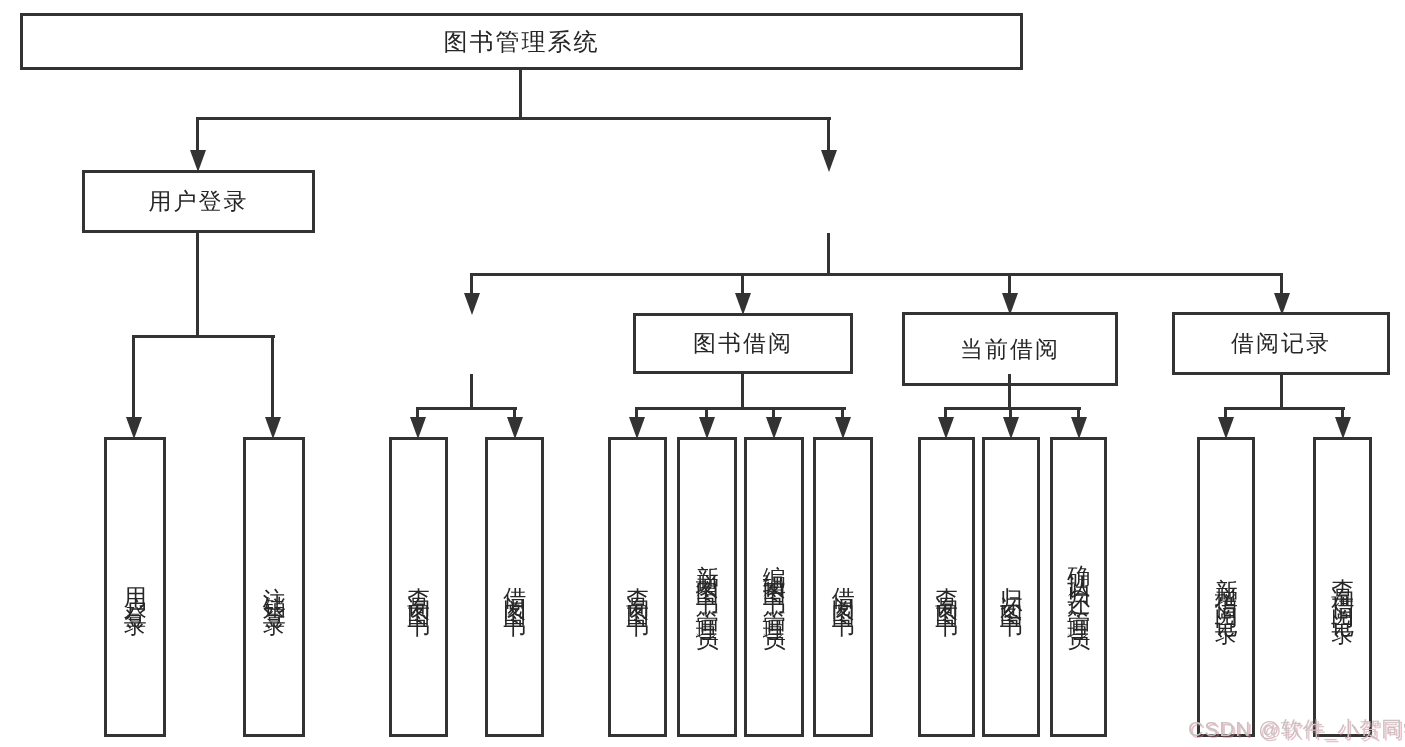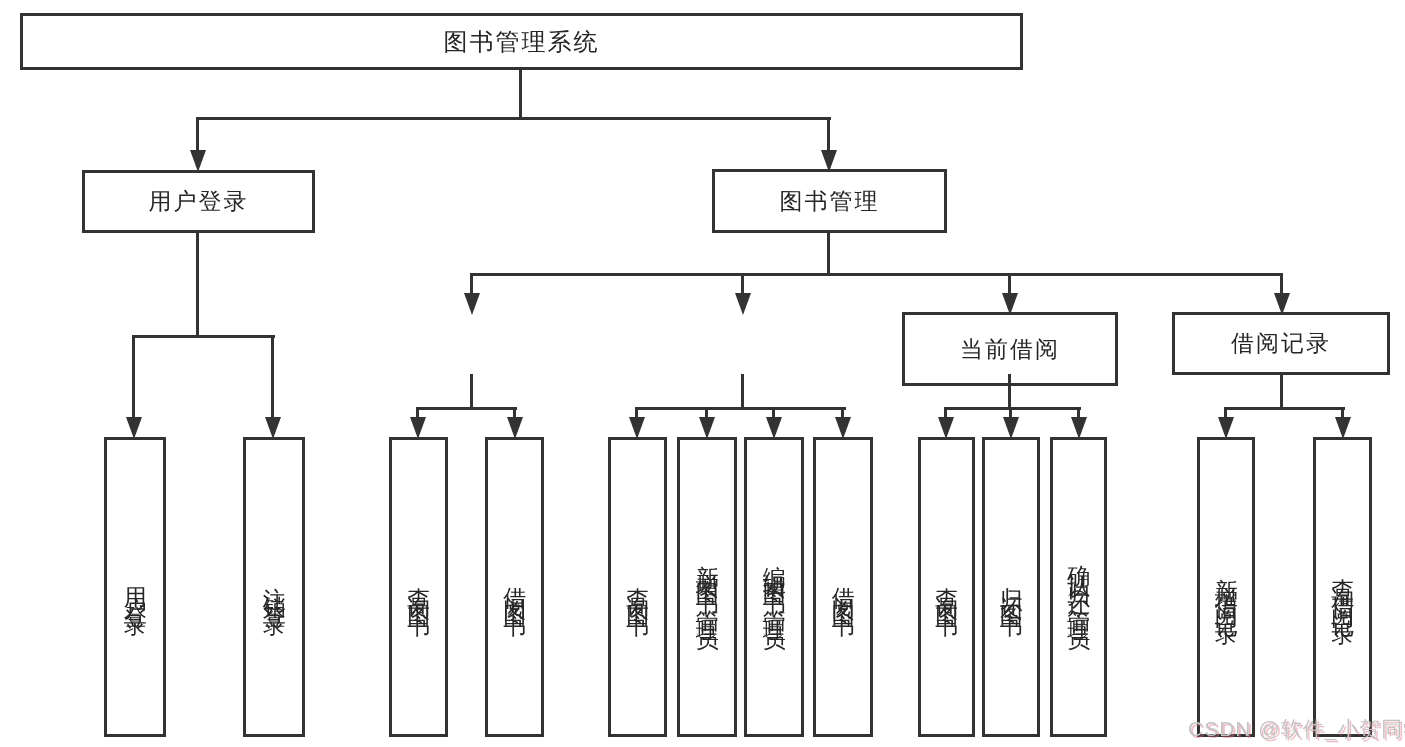--- a/index.html
+++ b/index.html
@@ -47,42 +47,42 @@
   <div class="vline" style="left:519px;top:70px;height:50px;"></div>
   <div class="hline" style="left:196px;top:117px;width:635px;"></div>
   <div class="vline" style="left:196px;top:117px;height:43px;"></div>
   <div class="vline" style="left:827px;top:117px;height:43px;"></div>
   <div class="arrow" style="left:190px;top:150px;"></div>
   <div class="arrow" style="left:821px;top:150px;"></div>
 
   <div class="node" style="left:82px;top:170px;width:233px;height:63px;">
     <span>用户登录</span>
   </div>
-  <div class="node" style="left:712px;top:169px;width:235px;height:64px;">
-    <span>图书管理</span>
-  </div>
 
   <div class="vline" style="left:196px;top:233px;height:105px;"></div>
   <div class="hline" style="left:132px;top:335px;width:143px;"></div>
   <div class="vline" style="left:132px;top:335px;height:92px;"></div>
   <div class="vline" style="left:271px;top:335px;height:92px;"></div>
   <div class="arrow" style="left:126px;top:417px;"></div>
   <div class="arrow" style="left:265px;top:417px;"></div>
 
   <div class="vline" style="left:827px;top:233px;height:43px;"></div>
   <div class="hline" style="left:470px;top:273px;width:813px;"></div>
   <div class="vline" style="left:470px;top:273px;height:30px;"></div>
   <div class="vline" style="left:741px;top:273px;height:30px;"></div>
   <div class="vline" style="left:1008px;top:273px;height:30px;"></div>
   <div class="vline" style="left:1280px;top:273px;height:30px;"></div>
   <div class="arrow" style="left:464px;top:293px;"></div>
   <div class="arrow" style="left:735px;top:293px;"></div>
   <div class="arrow" style="left:1002px;top:293px;"></div>
   <div class="arrow" style="left:1274px;top:293px;"></div>
 
+  <div class="node" style="left:633px;top:313px;width:220px;height:61px;">
+    <span>图书借阅</span>
+  </div>
   <div class="node" style="left:902px;top:312px;width:216px;height:74px;">
     <span>当前借阅</span>
   </div>
   <div class="node" style="left:1172px;top:312px;width:218px;height:63px;">
     <span>借阅记录</span>
   </div>
 
   <div class="vline" style="left:470px;top:374px;height:36px;"></div>
   <div class="hline" style="left:416px;top:407px;width:101px;"></div>
   <div class="vline" style="left:416px;top:407px;height:20px;"></div>

